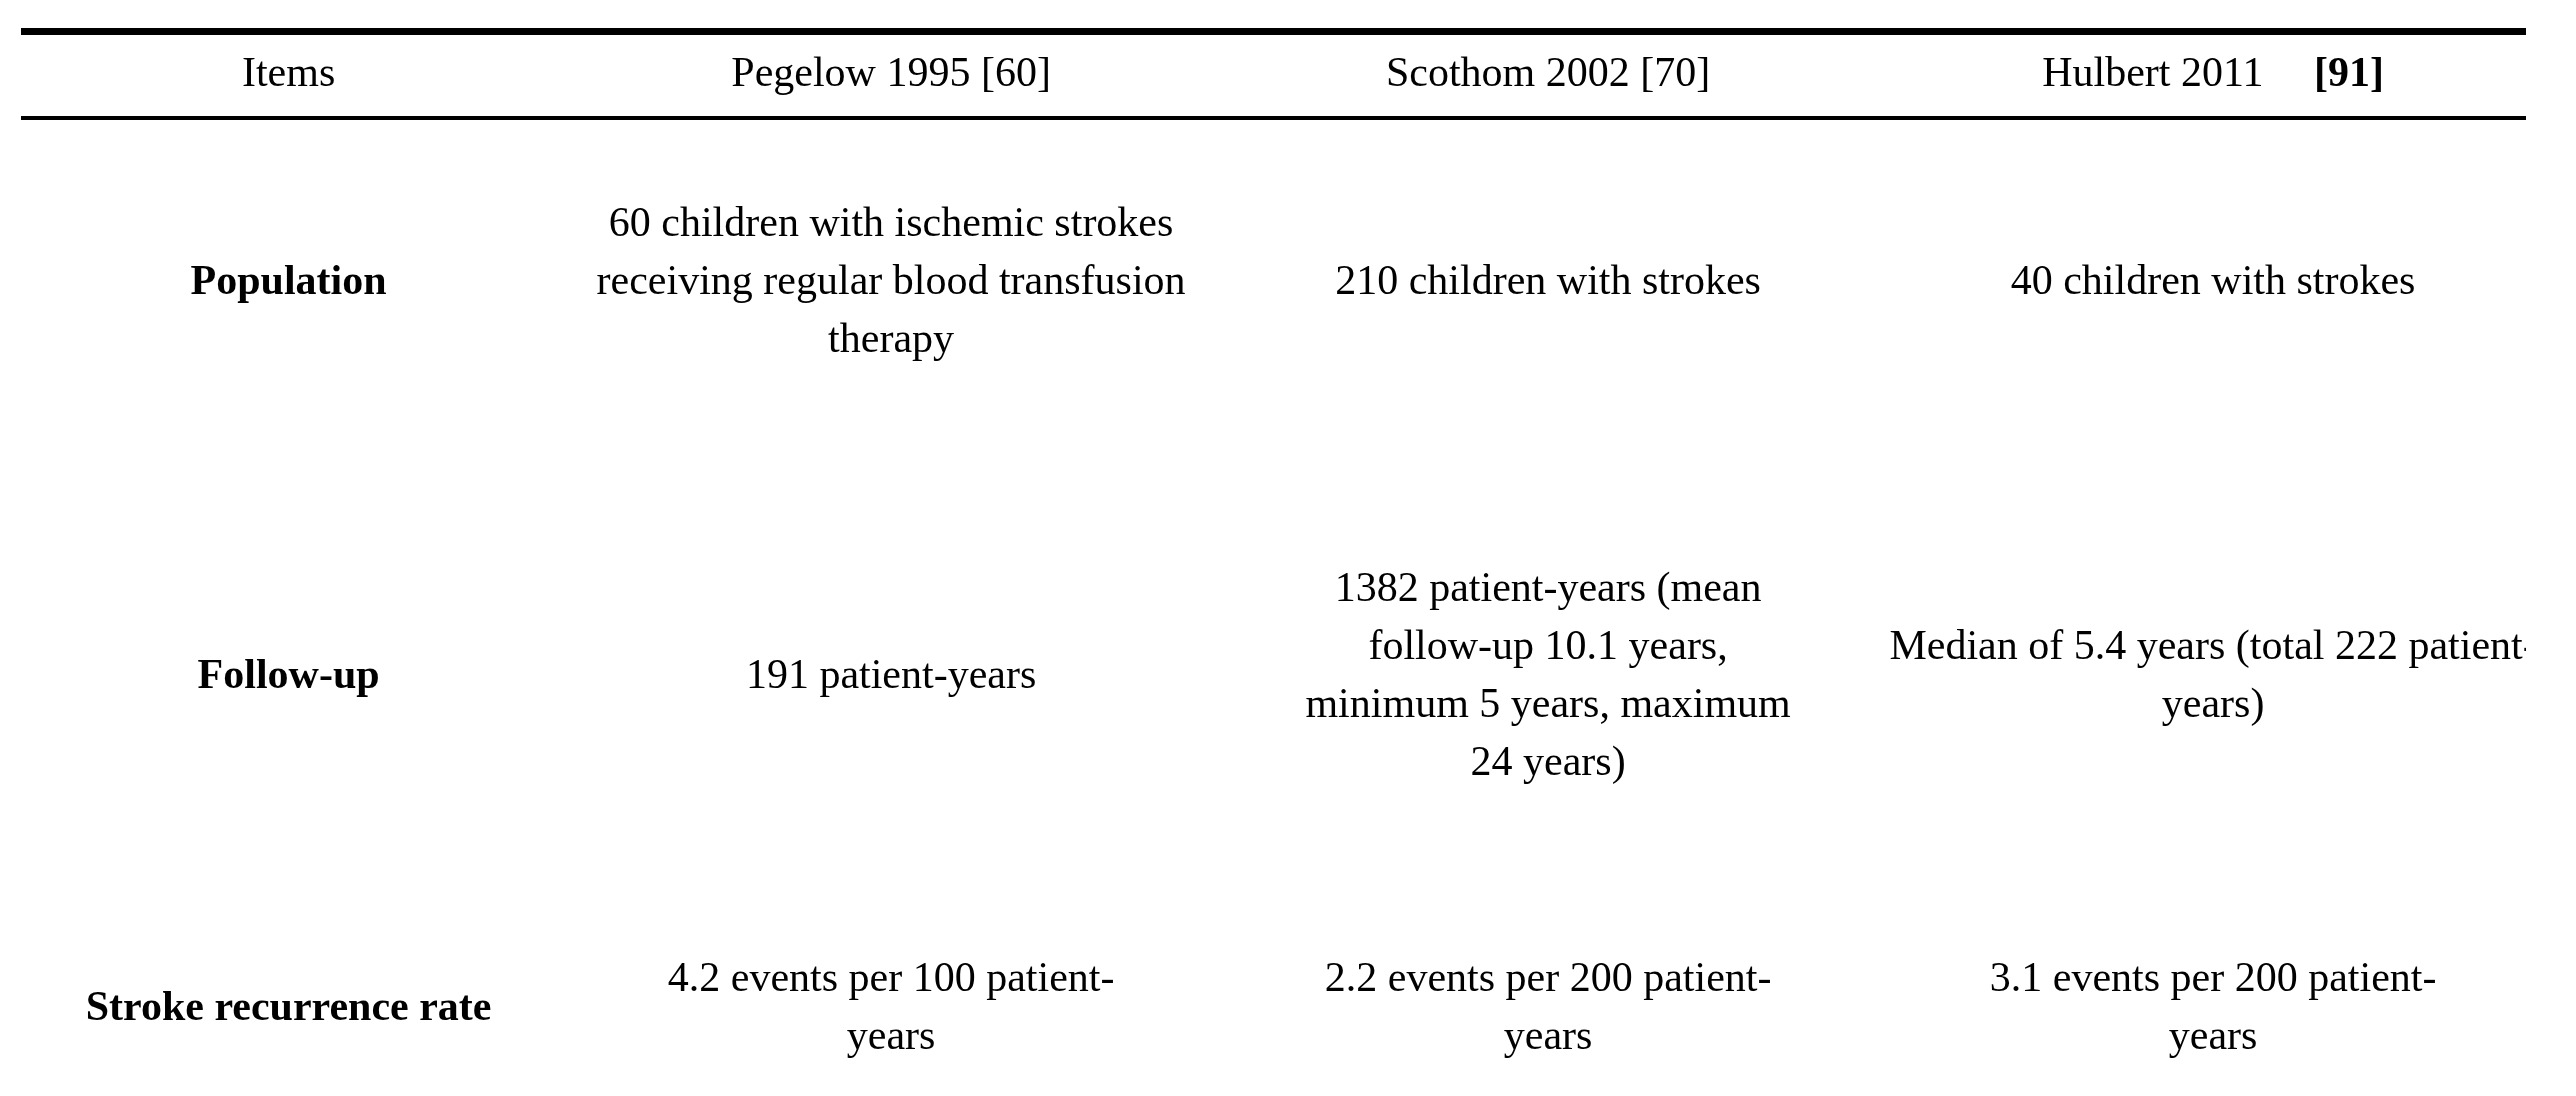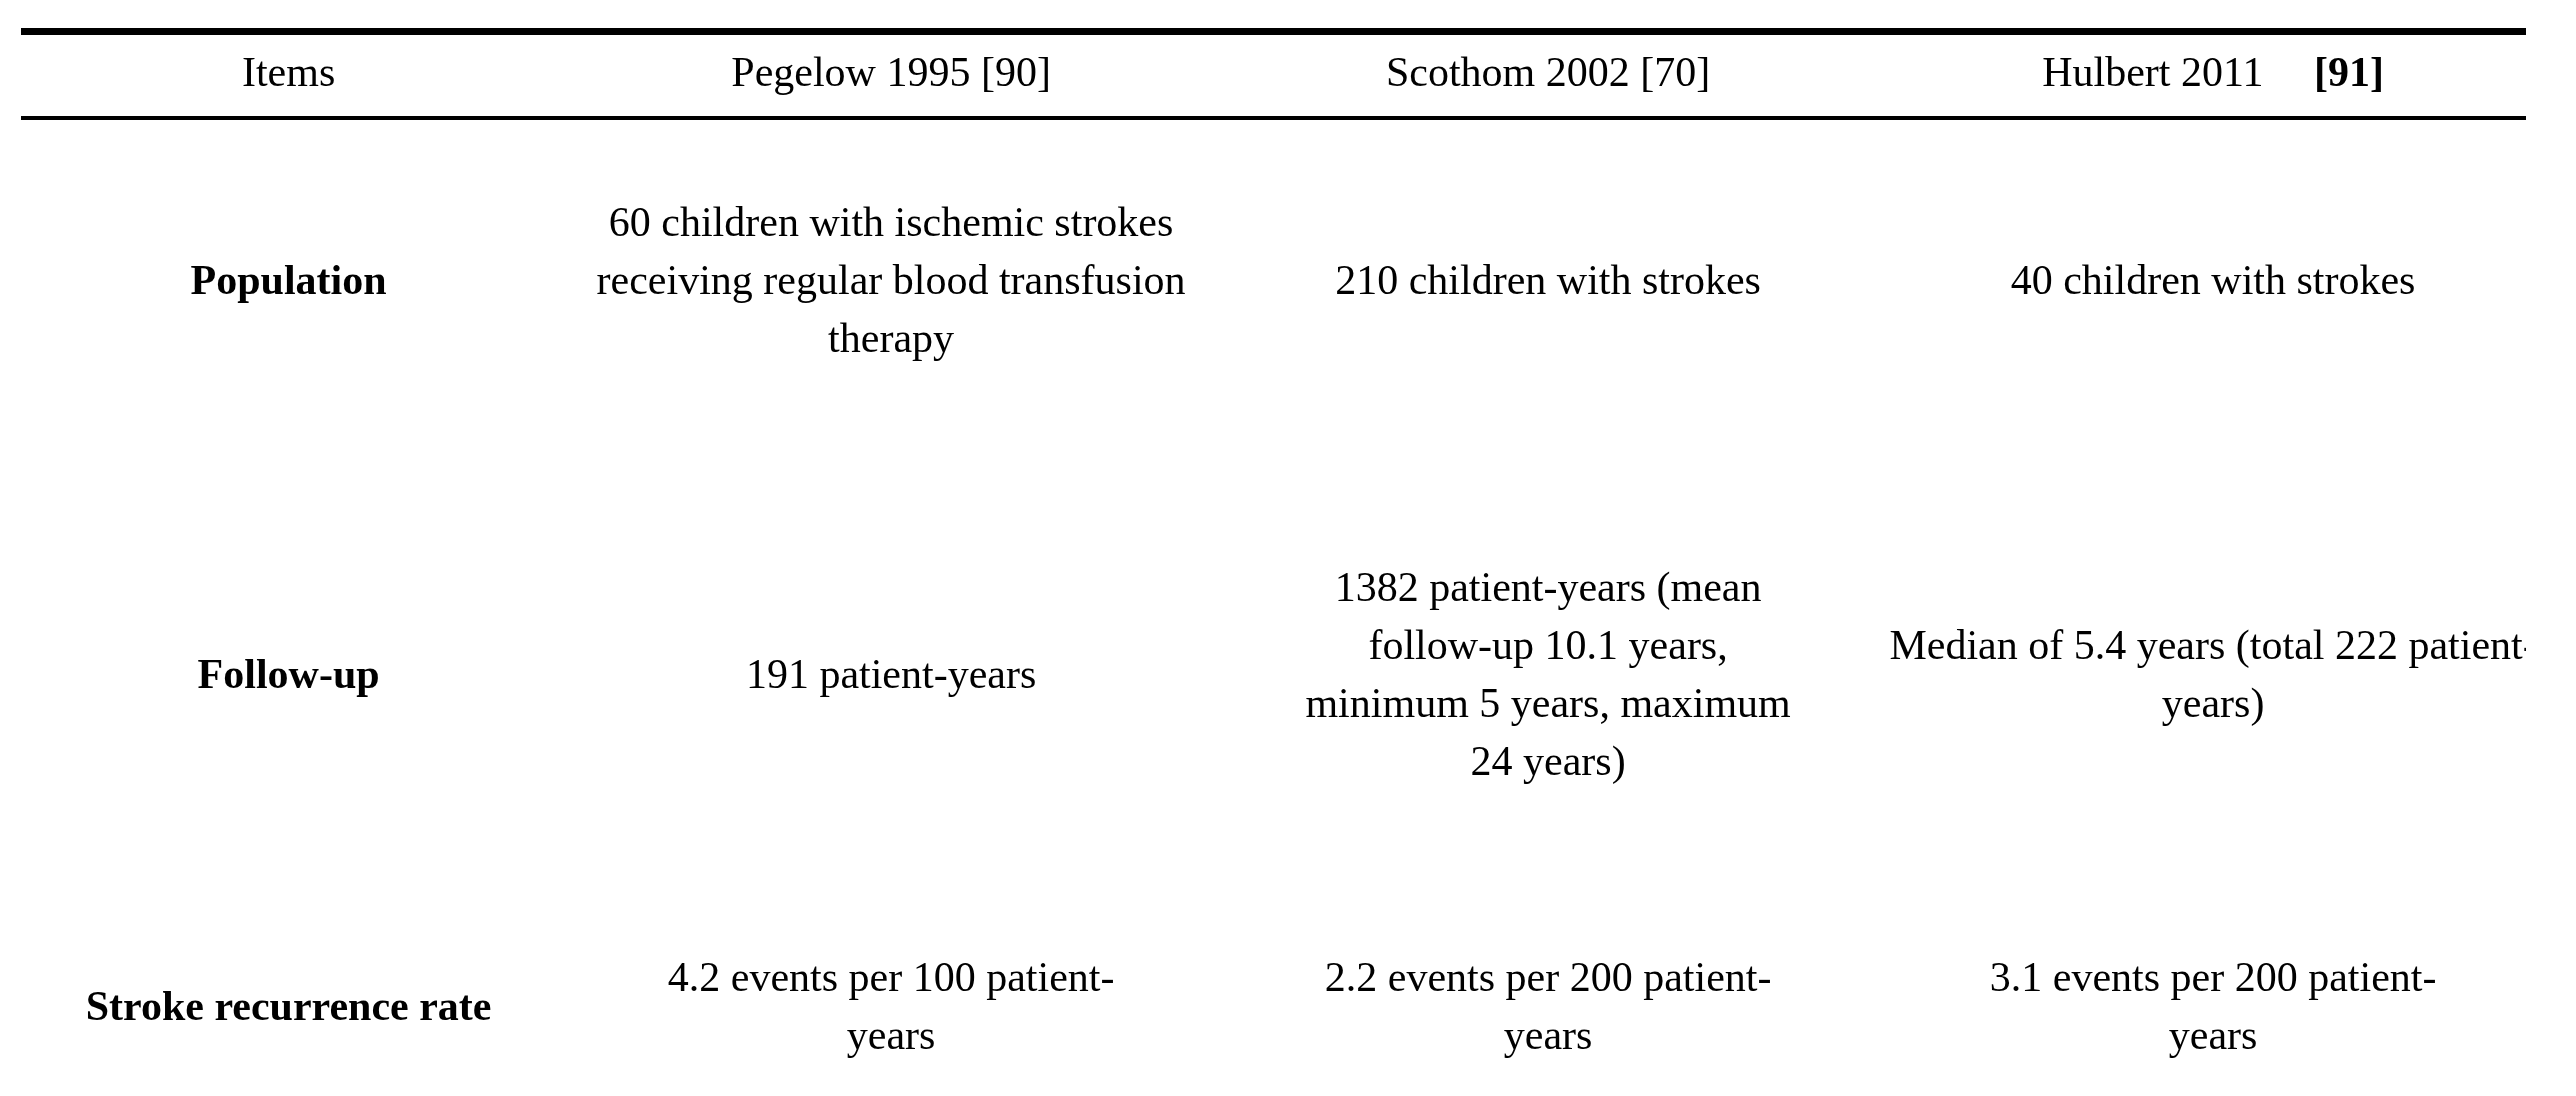--- a/index.html
+++ b/index.html
@@ -98,21 +98,21 @@
         <col class="c-pegelow">
         <col class="c-scotham">
         <col class="c-hulbert">
       </colgroup>
       <thead>
         <tr class="header-row">
           <th>
             <span class="cell-text">Items</span>
           </th>
           <th>
-            <span class="cell-text">Pegelow 1995 [90]</span>
+            <span class="cell-text">Pegelow 1995 [60]</span>
           </th>
           <th>
             <span class="cell-text">Scothom 2002 [70]</span>
           </th>
           <th>
             <span class="cell-text"><span>Hulbert 2011 </span><span class="bold-ref">[91]</span></span>
           </th>
         </tr>
       </thead>
       <tbody>

